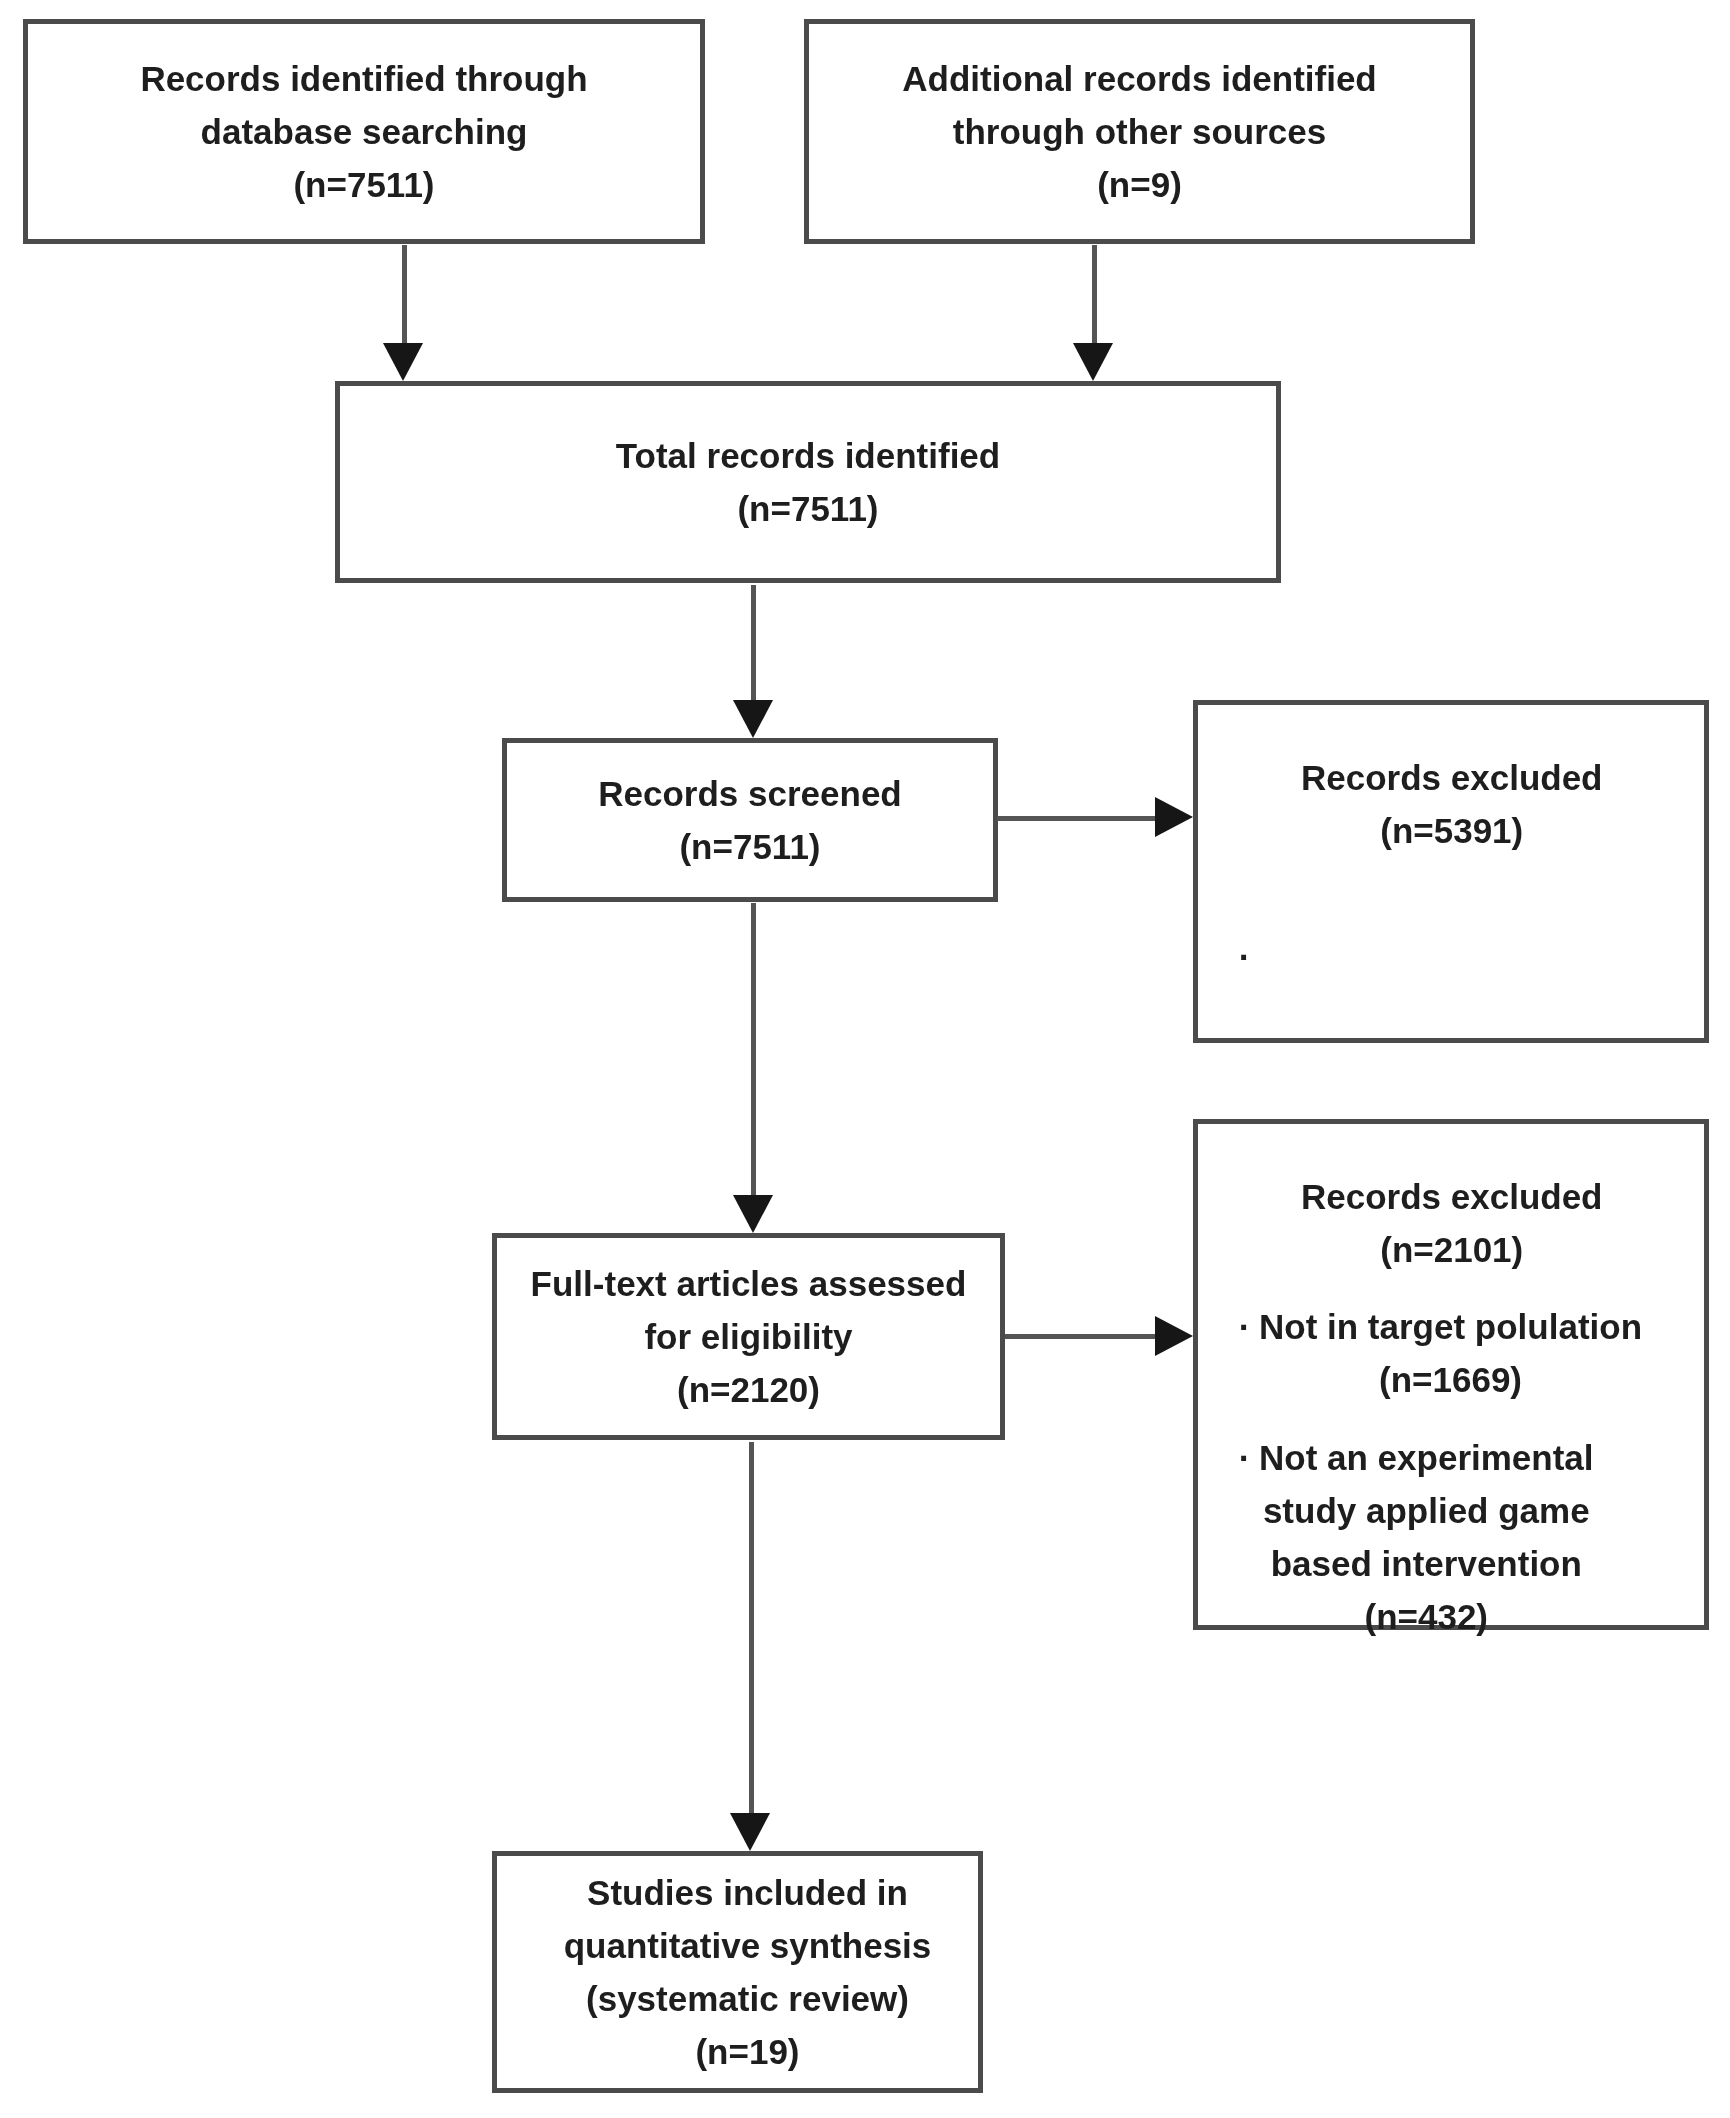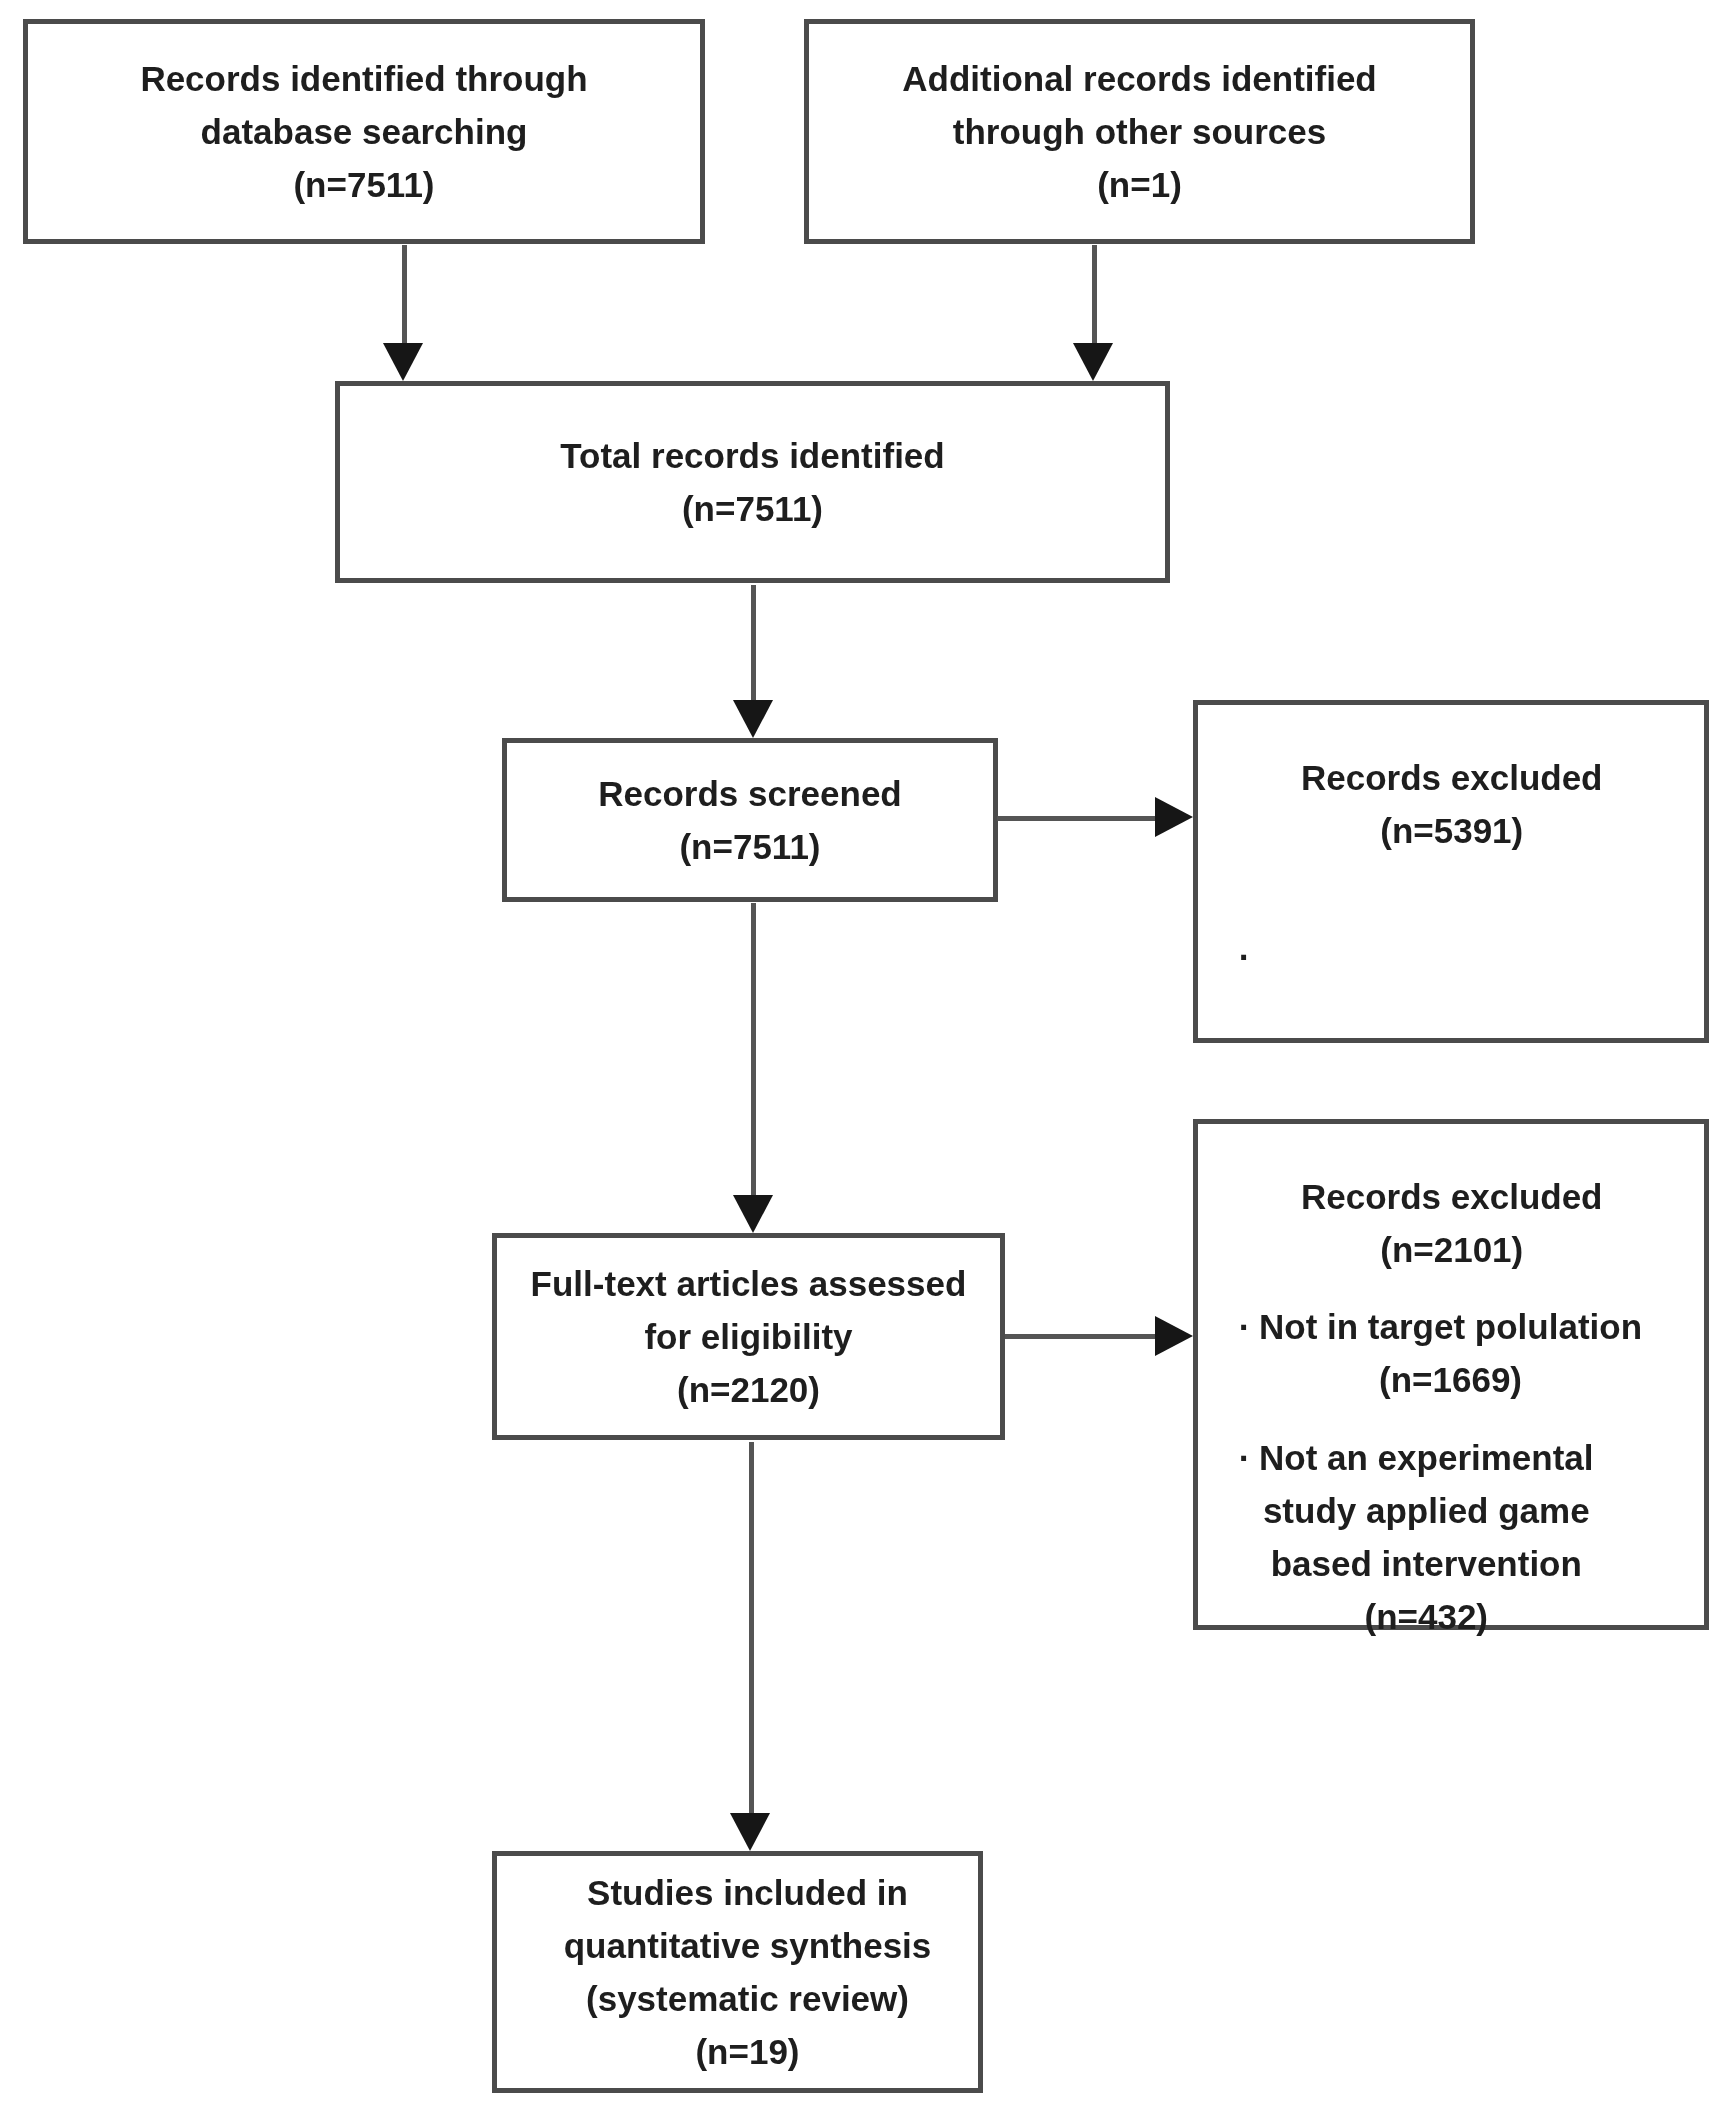--- a/index.html
+++ b/index.html
@@ -67,30 +67,30 @@
 
   <div class="box center" style="left:23px; top:19px; width:682px; height:225px;">
     <div class="box-text">Records identified through
 database searching
 (n=7511)</div>
   </div>
 
   <div class="box center" style="left:804px; top:19px; width:671px; height:225px;">
     <div class="box-text">Additional records identified
 through other sources
-(n=1)</div>
+(n=9)</div>
   </div>
 
   <div class="vline" style="left:402px; top:245px; height:101px;"></div>
   <div class="head-down" style="left:383px; top:343px;"></div>
 
   <div class="vline" style="left:1092px; top:245px; height:101px;"></div>
   <div class="head-down" style="left:1073px; top:343px;"></div>
 
-  <div class="box center" style="left:335px; top:381px; width:835px; height:202px;">
+  <div class="box center" style="left:335px; top:381px; width:946px; height:202px;">
     <div class="box-text">Total records identified
 (n=7511)</div>
   </div>
 
   <div class="vline" style="left:751px; top:585px; height:118px;"></div>
   <div class="head-down" style="left:733px; top:700px;"></div>
 
   <div class="box center" style="left:502px; top:738px; width:496px; height:164px;">
     <div class="box-text">Records screened
 (n=7511)</div>

